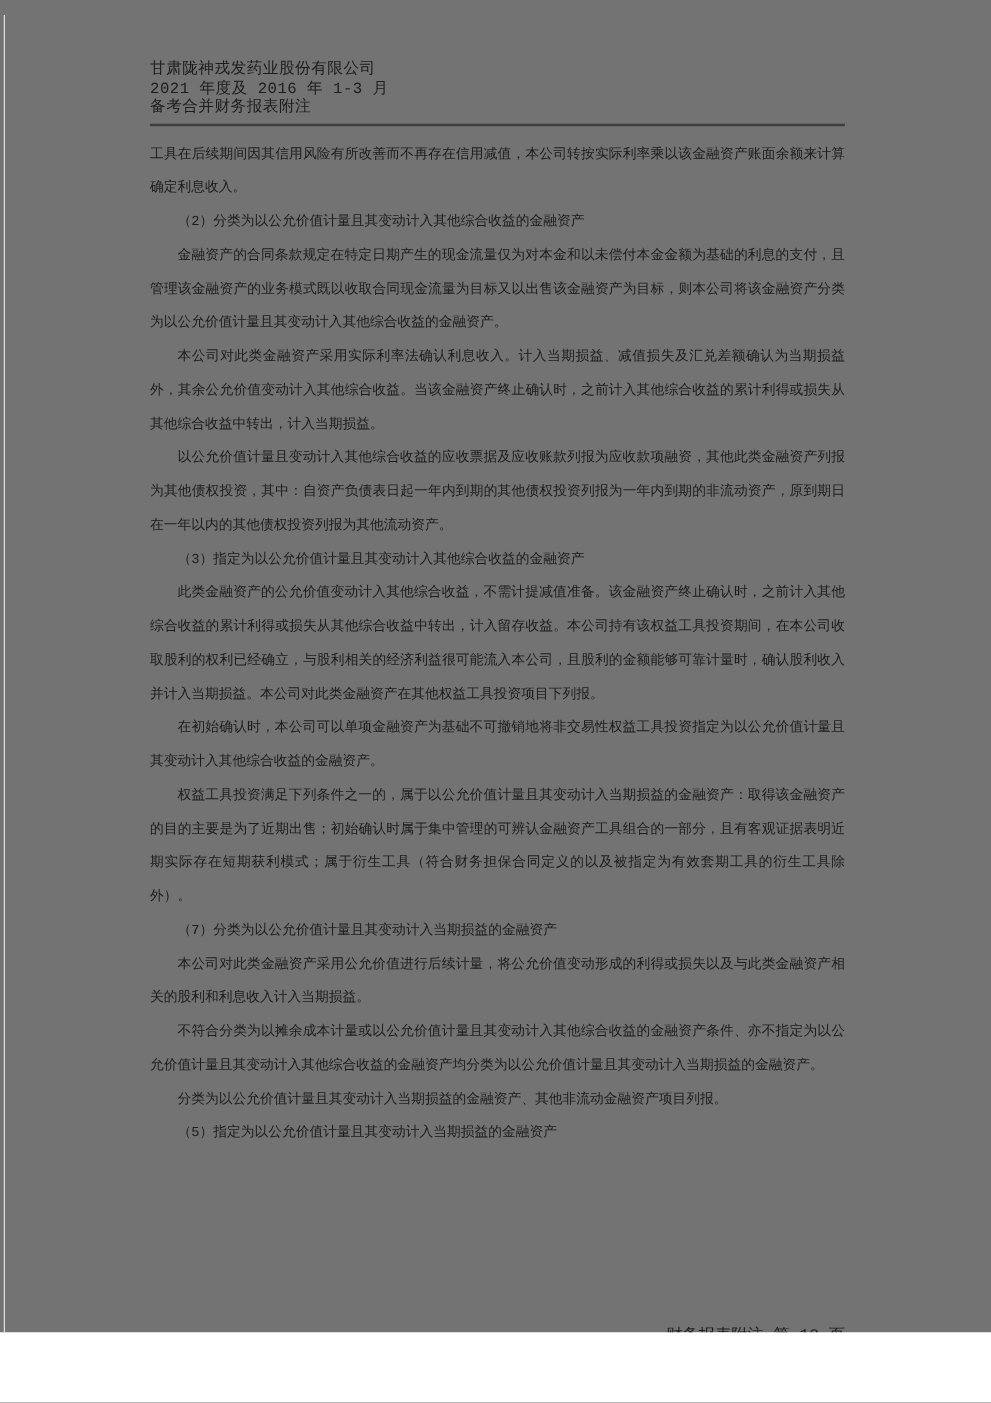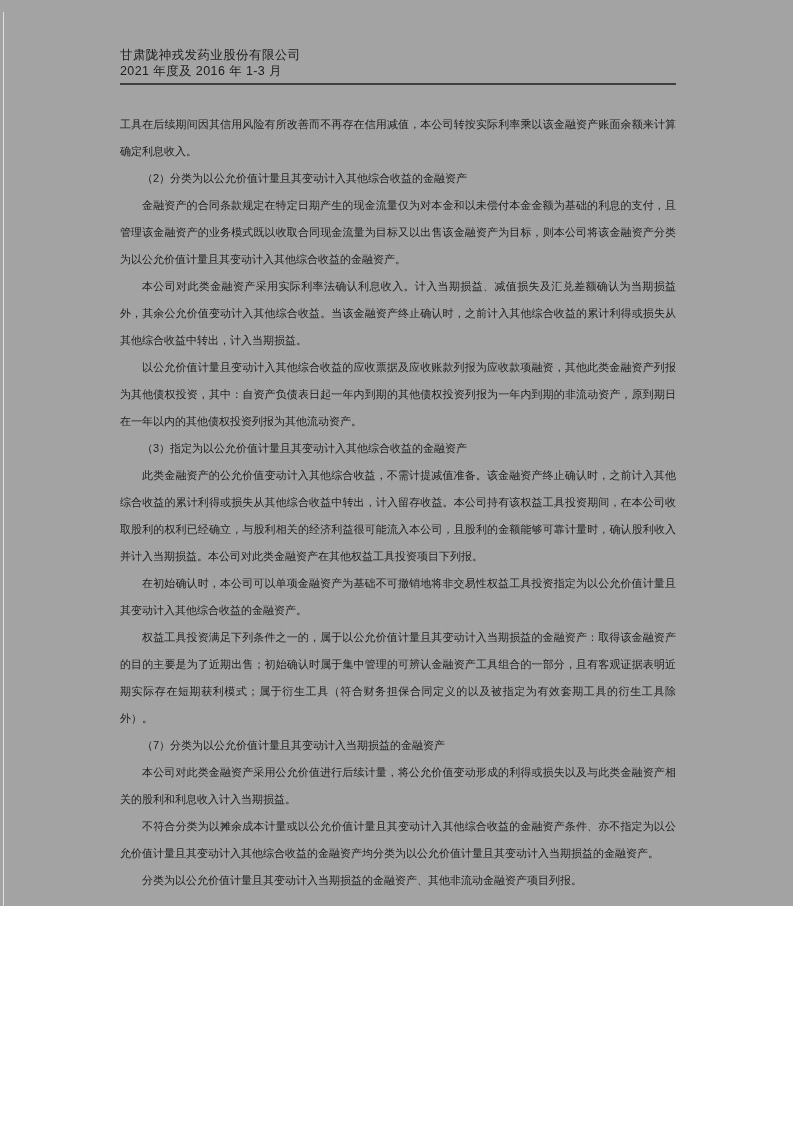--- a/index.html
+++ b/index.html
@@ -3,24 +3,24 @@
 <meta charset="utf-8">
 <style>
   html, body {
     margin: 0;
     padding: 0;
     background: #ffffff;
   }
   .page {
     position: relative;
     width: 793px;
-    height: 906px;
-    background: #a3a3a3;
+    height: 1066px;
+    background: #737373;
     overflow: hidden;
-    font-family: Liberation Sans, sans-serif;
+    font-family: Liberation Mono, monospace;
     color: #1c1c1c;
   }
   .edge-line {
     position: absolute;
     left: 3px;
     top: 12px;
     width: 1px;
     height: 1096px;
     background: #dedede;
   }
@@ -71,36 +71,38 @@
 </head>
 <body>
 
 <div class="page">
 
   <div class="edge-line"></div>
 
   <header class="doc-header">
     <div class="h-line">甘肃陇神戎发药业股份有限公司</div>
     <div class="h-line">2021 年度及 2016 年 1-3 月</div>
+    <div class="h-line">备考合并财务报表附注</div>
     <div class="h-rule"></div>
   </header>
 
   <main class="doc-body">
     <p class="para no-indent">工具在后续期间因其信用风险有所改善而不再存在信用减值，本公司转按实际利率乘以该金融资产账面余额来计算确定利息收入。</p>
     <p class="para">（2）分类为以公允价值计量且其变动计入其他综合收益的金融资产</p>
     <p class="para">金融资产的合同条款规定在特定日期产生的现金流量仅为对本金和以未偿付本金金额为基础的利息的支付，且管理该金融资产的业务模式既以收取合同现金流量为目标又以出售该金融资产为目标，则本公司将该金融资产分类为以公允价值计量且其变动计入其他综合收益的金融资产。</p>
     <p class="para">本公司对此类金融资产采用实际利率法确认利息收入。计入当期损益、减值损失及汇兑差额确认为当期损益外，其余公允价值变动计入其他综合收益。当该金融资产终止确认时，之前计入其他综合收益的累计利得或损失从其他综合收益中转出，计入当期损益。</p>
     <p class="para">以公允价值计量且变动计入其他综合收益的应收票据及应收账款列报为应收款项融资，其他此类金融资产列报为其他债权投资，其中：自资产负债表日起一年内到期的其他债权投资列报为一年内到期的非流动资产，原到期日在一年以内的其他债权投资列报为其他流动资产。</p>
     <p class="para">（3）指定为以公允价值计量且其变动计入其他综合收益的金融资产</p>
     <p class="para">此类金融资产的公允价值变动计入其他综合收益，不需计提减值准备。该金融资产终止确认时，之前计入其他综合收益的累计利得或损失从其他综合收益中转出，计入留存收益。本公司持有该权益工具投资期间，在本公司收取股利的权利已经确立，与股利相关的经济利益很可能流入本公司，且股利的金额能够可靠计量时，确认股利收入并计入当期损益。本公司对此类金融资产在其他权益工具投资项目下列报。</p>
     <p class="para">在初始确认时，本公司可以单项金融资产为基础不可撤销地将非交易性权益工具投资指定为以公允价值计量且其变动计入其他综合收益的金融资产。</p>
     <p class="para">权益工具投资满足下列条件之一的，属于以公允价值计量且其变动计入当期损益的金融资产：取得该金融资产的目的主要是为了近期出售；初始确认时属于集中管理的可辨认金融资产工具组合的一部分，且有客观证据表明近期实际存在短期获利模式；属于衍生工具（符合财务担保合同定义的以及被指定为有效套期工具的衍生工具除外）。</p>
     <p class="para">（7）分类为以公允价值计量且其变动计入当期损益的金融资产</p>
     <p class="para">本公司对此类金融资产采用公允价值进行后续计量，将公允价值变动形成的利得或损失以及与此类金融资产相关的股利和利息收入计入当期损益。</p>
     <p class="para">不符合分类为以摊余成本计量或以公允价值计量且其变动计入其他综合收益的金融资产条件、亦不指定为以公允价值计量且其变动计入其他综合收益的金融资产均分类为以公允价值计量且其变动计入当期损益的金融资产。</p>
     <p class="para">分类为以公允价值计量且其变动计入当期损益的金融资产、其他非流动金融资产项目列报。</p>
+    <p class="para">（5）指定为以公允价值计量且其变动计入当期损益的金融资产</p>
   </main>
 
   <footer class="doc-footer">
     <span>财务报表附注 第 12 页</span>
   </footer>
 
 </div>
 
 </body></html>

